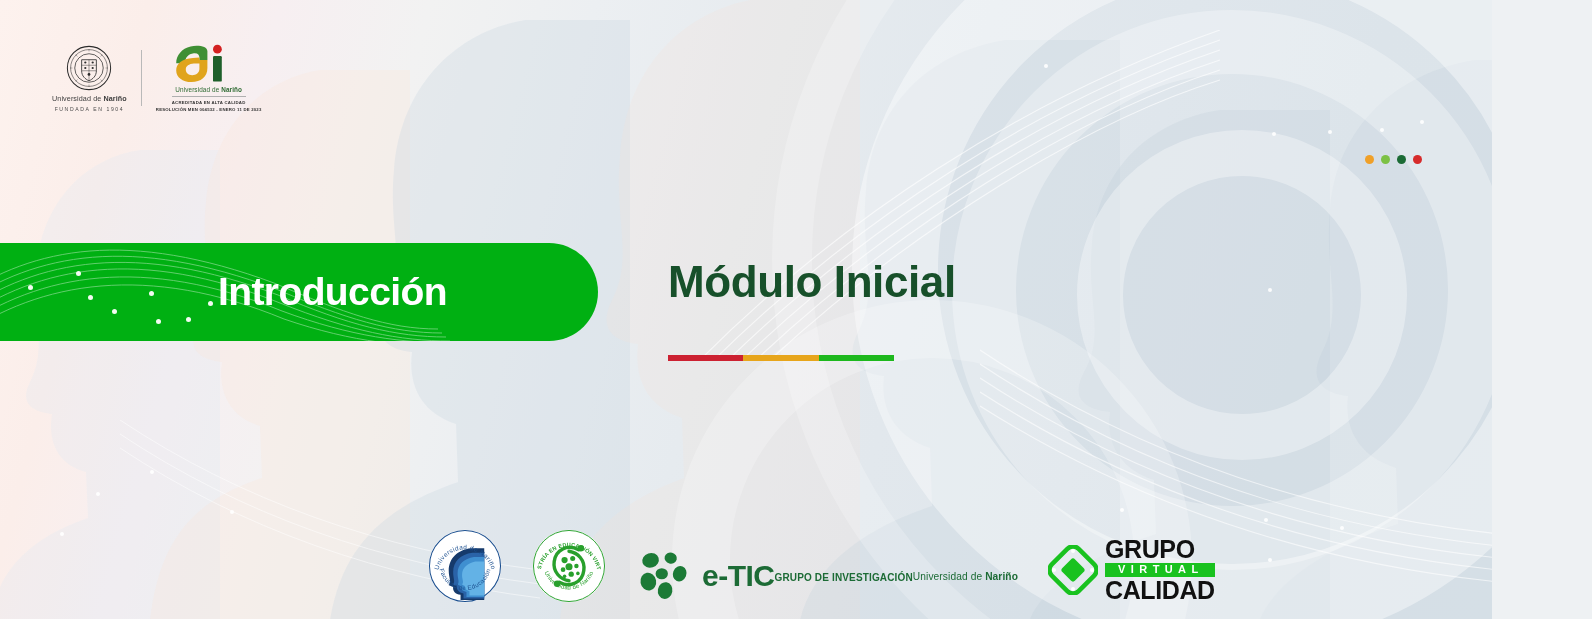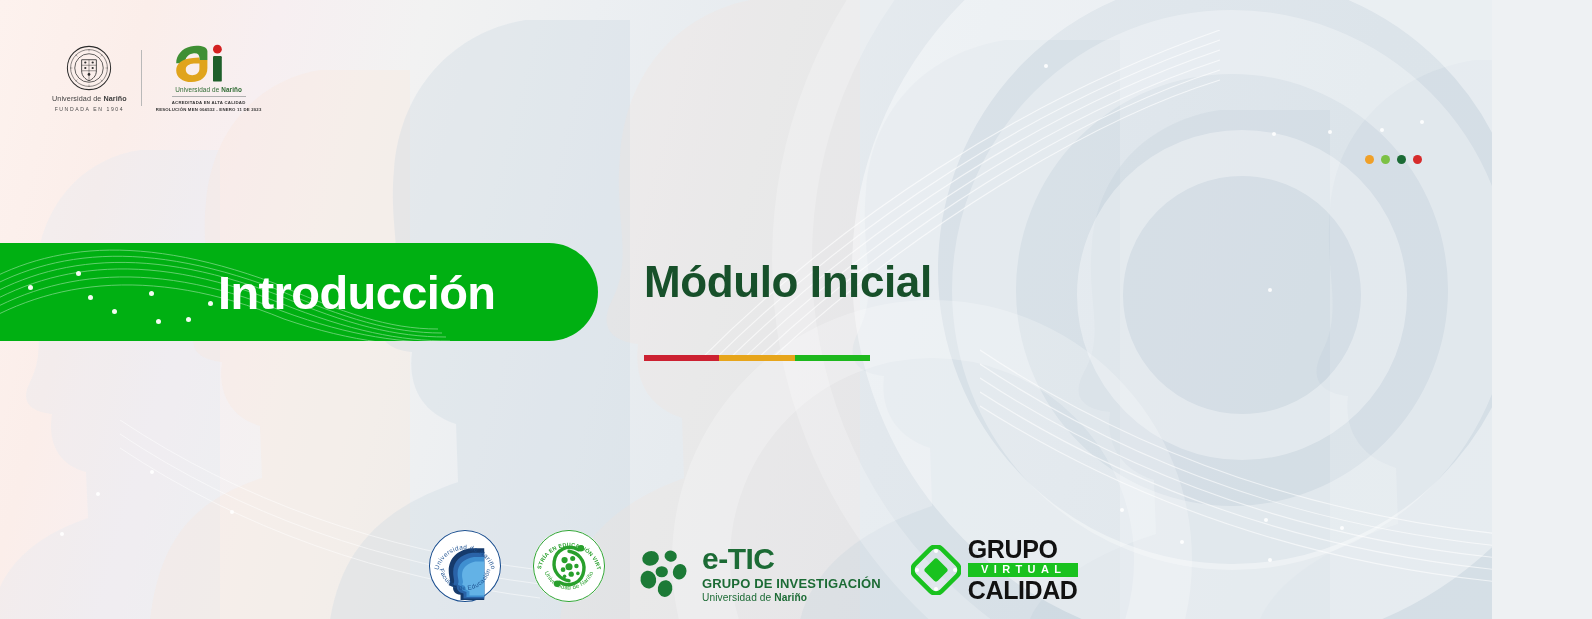--- a/index.html
+++ b/index.html
@@ -87,35 +87,35 @@
     border-radius: 0 52px 52px 0;
     overflow: hidden;
     z-index: 15;
   }
   .green-pill .swoosh { position: absolute; inset: 0; }
   .pill-title {
     position: absolute;
     left: 238px; top: 50%;
     transform: translateY(-50%);
     color: #ffffff;
-    font-size: 47px;
+    font-size: 39px;
     font-weight: 700;
     letter-spacing: -0.6px;
     white-space: nowrap;
     z-index: 3;
   }
   .pill-dot {
     position: absolute; width: 5px; height: 5px;
     border-radius: 50%; background: #ffffff; opacity: .95; z-index: 2;
   }
 
   
   .module-block {
     position: absolute;
-    left: 644px; top: 258px;
+    left: 668px; top: 258px;
     z-index: 18;
   }
   .module-title {
     font-size: 44px;
     font-weight: 700;
     color: #17502a;
     letter-spacing: -0.4px;
     white-space: nowrap;
     line-height: 1.1;
   }
@@ -145,27 +145,27 @@
     display: flex; align-items: flex-end; gap: 30px;
     z-index: 20;
   }
   .flogo { display: flex; align-items: center; }
 
   .circ-logo { position: relative; width: 74px; height: 74px; }
   .circ-logo svg { display: block; }
 
   .etic { display: flex; align-items: center; gap: 10px; }
   .etic-dots { width: 56px; height: 54px; }
-  .etic-text { display: flex; flex-direction: column; }
+  .etic-text { display: flex; flex-direction: row; align-items: center; }
   .etic-title {
     font-size: 30px; font-weight: 700; color: #1c6b35;
     letter-spacing: -0.5px; line-height: 1;
   }
   .etic-sub {
-    font-size: 13px; font-weight: 700; color: #1c6b35;
+    font-size: 10px; font-weight: 700; color: #1c6b35;
     letter-spacing: .15px; margin-top: 2px;
   }
   .etic-sub2 {
     font-size: 10.2px; color: #1c6b35; margin-top: 1px; letter-spacing: .1px;
   }
   .etic-sub2 b { font-weight: 700; }
 
   .campus { display: flex; align-items: center; gap: 7px; }
   .campus-mark { width: 50px; height: 50px; }
   .campus-text { display: flex; flex-direction: column; line-height: 1; }

